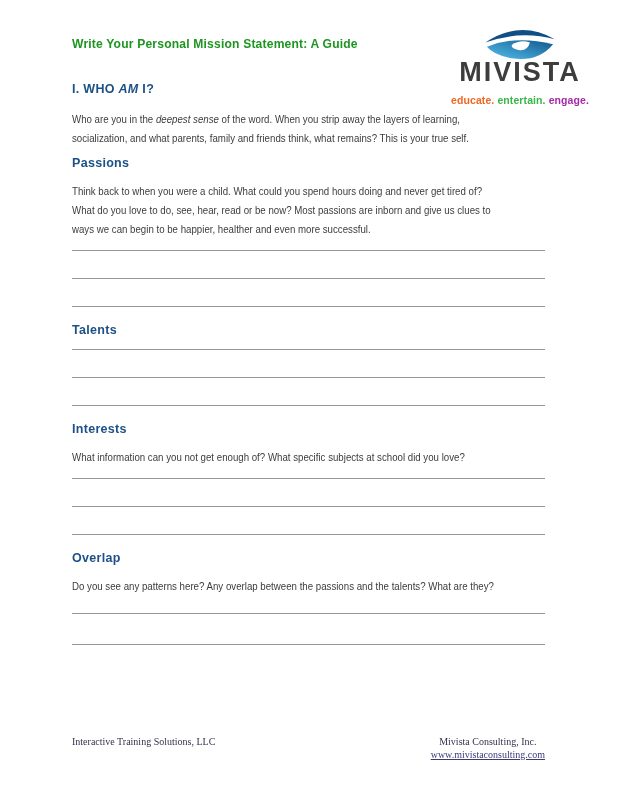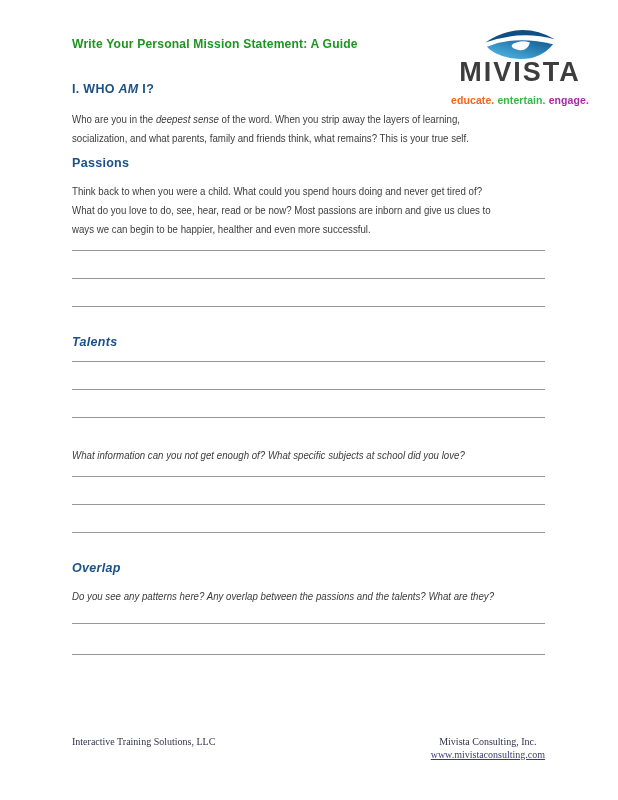--- a/index.html
+++ b/index.html
@@ -34,21 +34,21 @@
   .content { position:absolute; left:72px; top:82px; width:473px; }
   .main-heading, .section h2 {
     font-size:12.5px; font-weight:bold; color:#1d5086;
     letter-spacing:0.3px; line-height:15px; margin:0;
   }
   .main-heading .it { font-style:italic; }
   .para { margin:13px 0 0 0; color:#3c3c3c; font-size:11px; }
   .pline { line-height:19px; white-space:nowrap; transform:scaleX(0.88); transform-origin:0 0; }
   .pline em { font-style:italic; }
   .section { margin-top:8px; }
-  .section ~ .section { margin-top:28px;font-style:italic; }
+  .section ~ .section { margin-top:16px; }
   .section .para { margin-top:11px; }
 
   
   .rules { margin-top:0; }
   .rule { height:27px; border-bottom:1px solid #96969b; }
   .rule.first { height:11px; }
   .rules.tall .rule { height:30px; }
   .rules.tall .rule.first { height:17px; }
 
   
@@ -109,20 +109,21 @@
     <div class="section">
       <h2>Talents</h2>
       <div class="rules">
         <div class="rule first"></div>
         <div class="rule"></div>
         <div class="rule"></div>
       </div>
     </div>
 
     <div class="section">
+      <h2>Interests</h2>
       <div class="para">
         <div class="pline">What information can you not get enough of? What specific subjects at school did you love?</div>
       </div>
       <div class="rules">
         <div class="rule first"></div>
         <div class="rule"></div>
         <div class="rule"></div>
       </div>
     </div>
 

